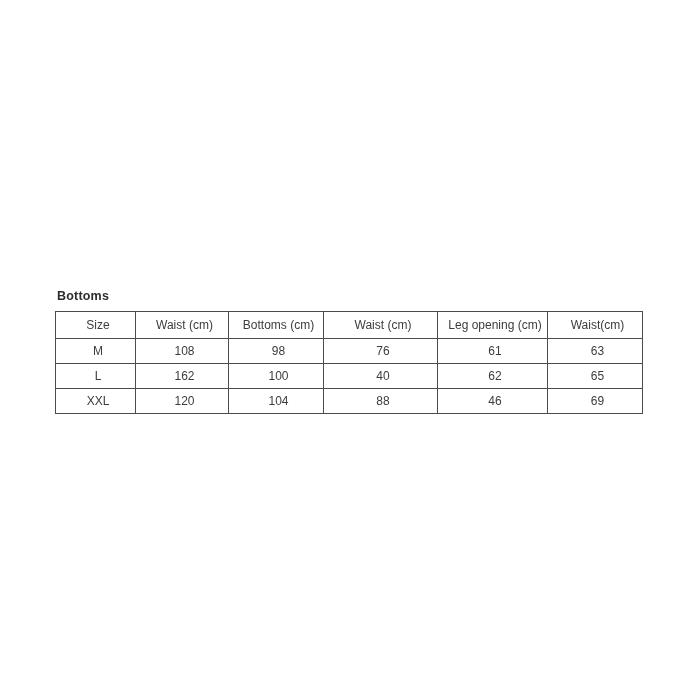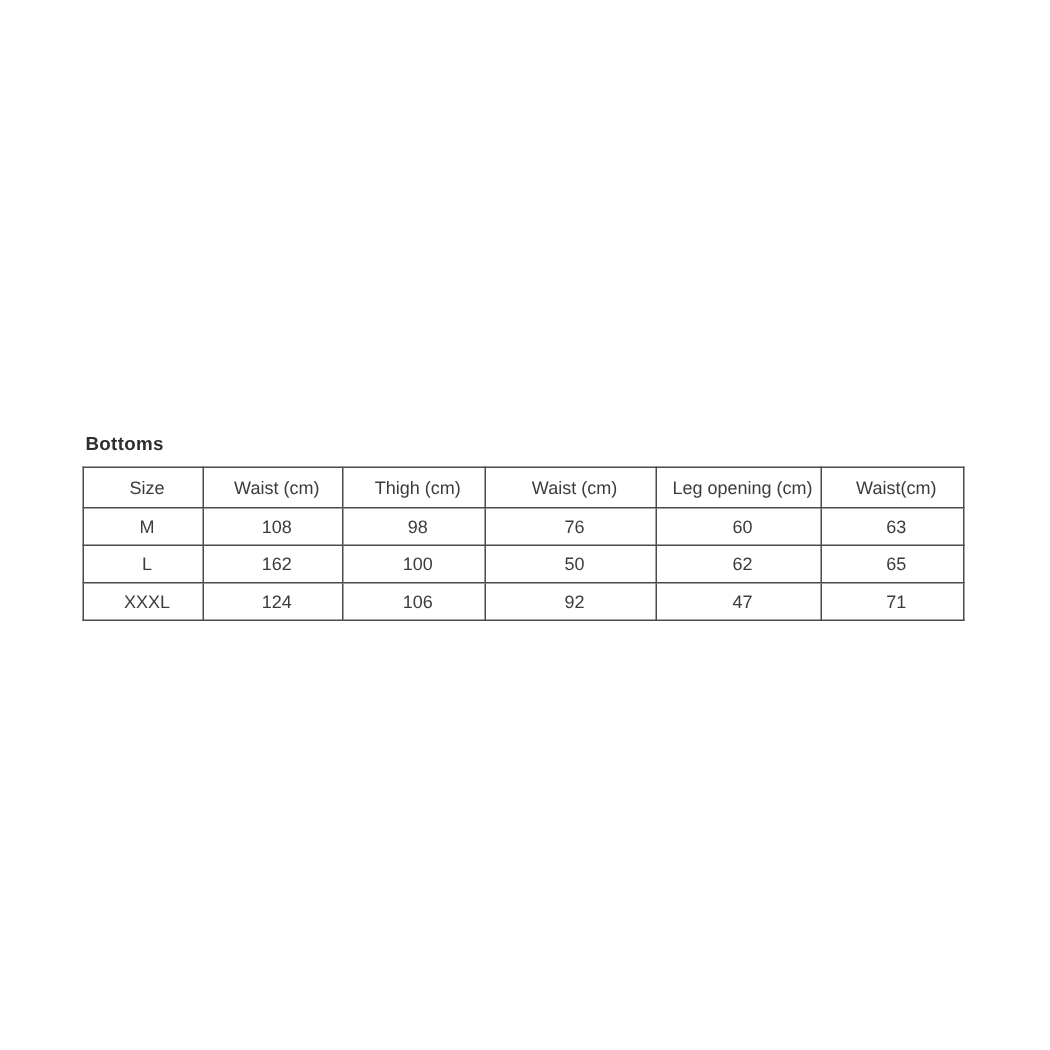--- a/index.html
+++ b/index.html
@@ -68,47 +68,47 @@
       <col class="c-hips">
       <col class="c-length">
       <col class="c-waist">
       <col class="c-leg">
       <col class="c-thigh">
     </colgroup>
     <thead>
       <tr>
         <th>Size</th>
         <th>Waist (cm)</th>
-        <th>Thigh (cm)</th>
+        <th>Bottoms (cm)</th>
         <th>Waist (cm)</th>
         <th>Leg opening (cm)</th>
         <th>Waist(cm)</th>
       </tr>
     </thead>
     <tbody>
       <tr>
         <td>M</td>
         <td>108</td>
         <td>98</td>
         <td>76</td>
-        <td>60</td>
+        <td>61</td>
         <td>63</td>
       </tr>
       <tr>
         <td>L</td>
         <td>162</td>
         <td>100</td>
-        <td>50</td>
+        <td>40</td>
         <td>62</td>
         <td>65</td>
       </tr>
       <tr>
-        <td>XXXL</td>
-        <td>124</td>
-        <td>106</td>
-        <td>92</td>
-        <td>47</td>
-        <td>71</td>
+        <td>XXL</td>
+        <td>120</td>
+        <td>104</td>
+        <td>88</td>
+        <td>46</td>
+        <td>69</td>
       </tr>
     </tbody>
   </table>
 
 </div>
 
 </body></html>

